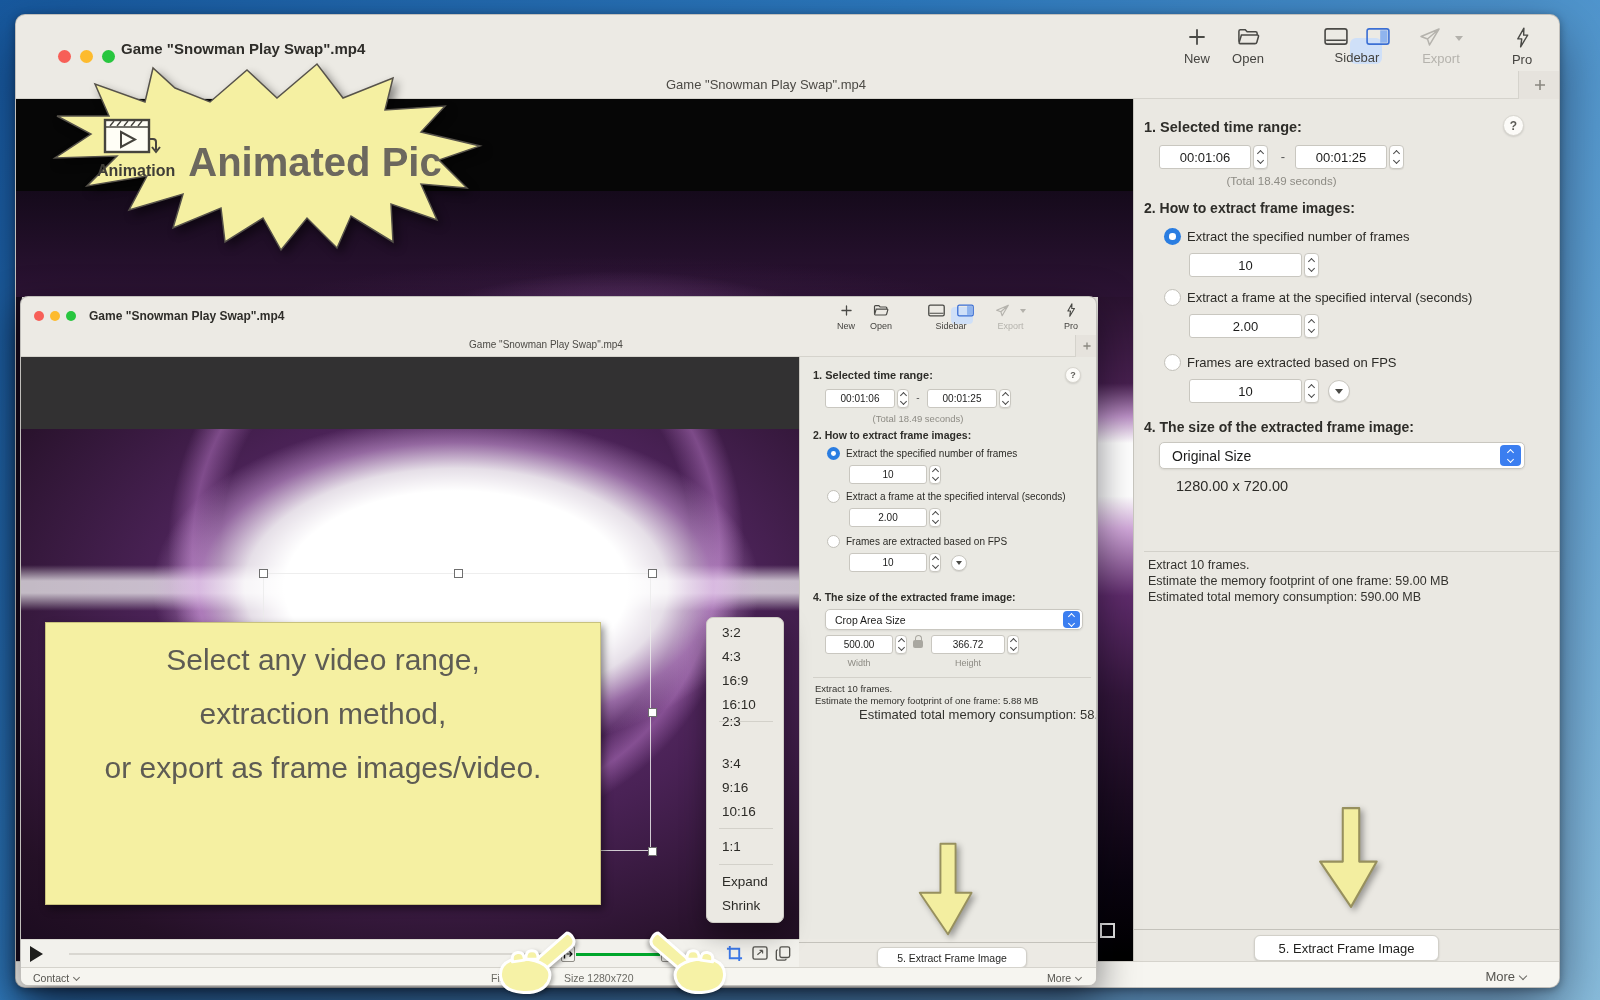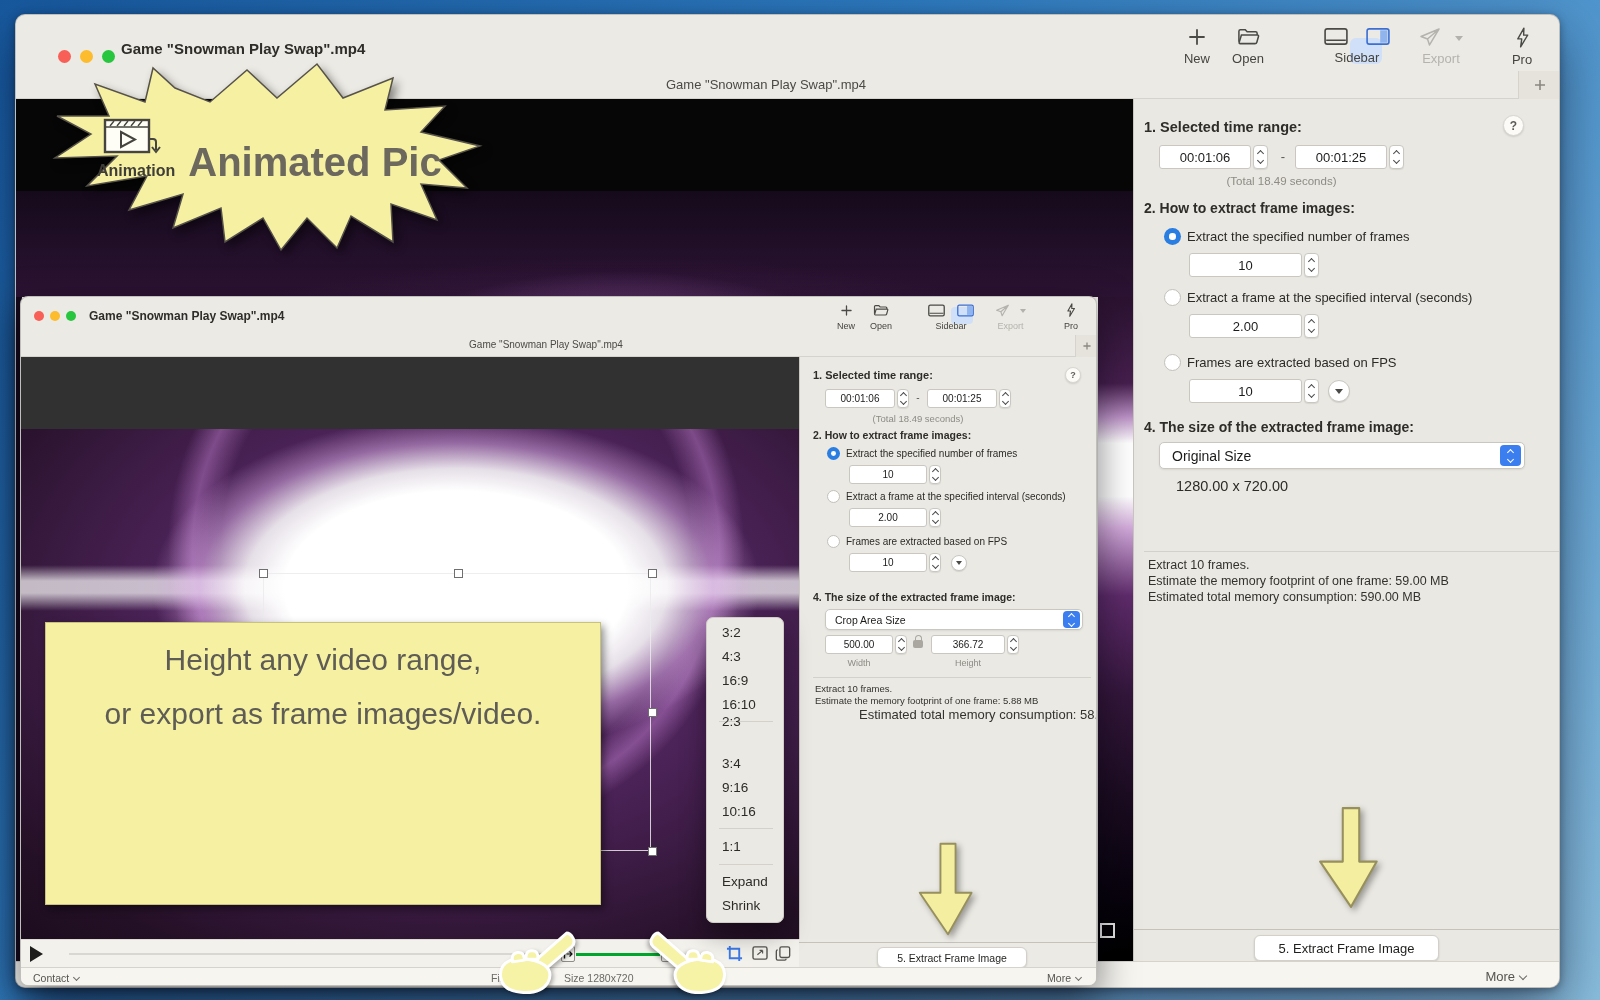--- a/index.html
+++ b/index.html
@@ -408,21 +408,22 @@
     <line x1="2" y1="11" x2="46" y2="11" stroke="#46443e" stroke-width="1.6"></line>
     <path d="M7 10 L11 5 M14 10 L18 5 M21 10 L25 5 M28 10 L32 5 M35 10 L39 5" stroke="#46443e" stroke-width="1.4"></path>
     <path d="M18 16 L32 23.5 L18 31 Z" fill="none" stroke="#46443e" stroke-width="2"></path>
     <path d="M46 23 h4 q3 0 3 3 v8" fill="none" stroke="#46443e" stroke-width="2"></path>
     <path d="M49 31 l4 5 l4 -5" fill="none" stroke="#46443e" stroke-width="2"></path>
   </svg>
   <div class="bursttxt" style="left:72px;top:104px;width:70px;font-size:16px;color:#3f3d37">Animation</div>
 </div>
 
 <div class="yellowbox" style="left:45px;top:622px;width:556px;height:283px;z-index:7;padding-top:10px">
-  <div class="ybline">Height any video range,</div>
+  <div class="ybline">Select any video range,</div>
+  <div class="ybline">extraction method,</div>
   <div class="ybline">or export as frame images/video.</div>
 </div>
 
 <svg class="abs" style="left:915px;top:838px;z-index:7;filter:drop-shadow(3px 3px 3px rgba(0,0,0,.35))" width="66" height="102" viewBox="0 0 70 100">
   <path d="M27 2 h16 v52 h17 L35 98 L5 54 h22 Z" fill="#f3eea0" stroke="#97905e" stroke-width="2" stroke-linejoin="round"></path>
 </svg>
 <svg class="abs" style="left:1315px;top:800px;z-index:7;filter:drop-shadow(3px 3px 3px rgba(0,0,0,.35))" width="72" height="115" viewBox="0 0 70 100">
   <path d="M27 2 h16 v52 h17 L35 98 L5 54 h22 Z" fill="#f3eea0" stroke="#97905e" stroke-width="2" stroke-linejoin="round"></path>
 </svg>
 

